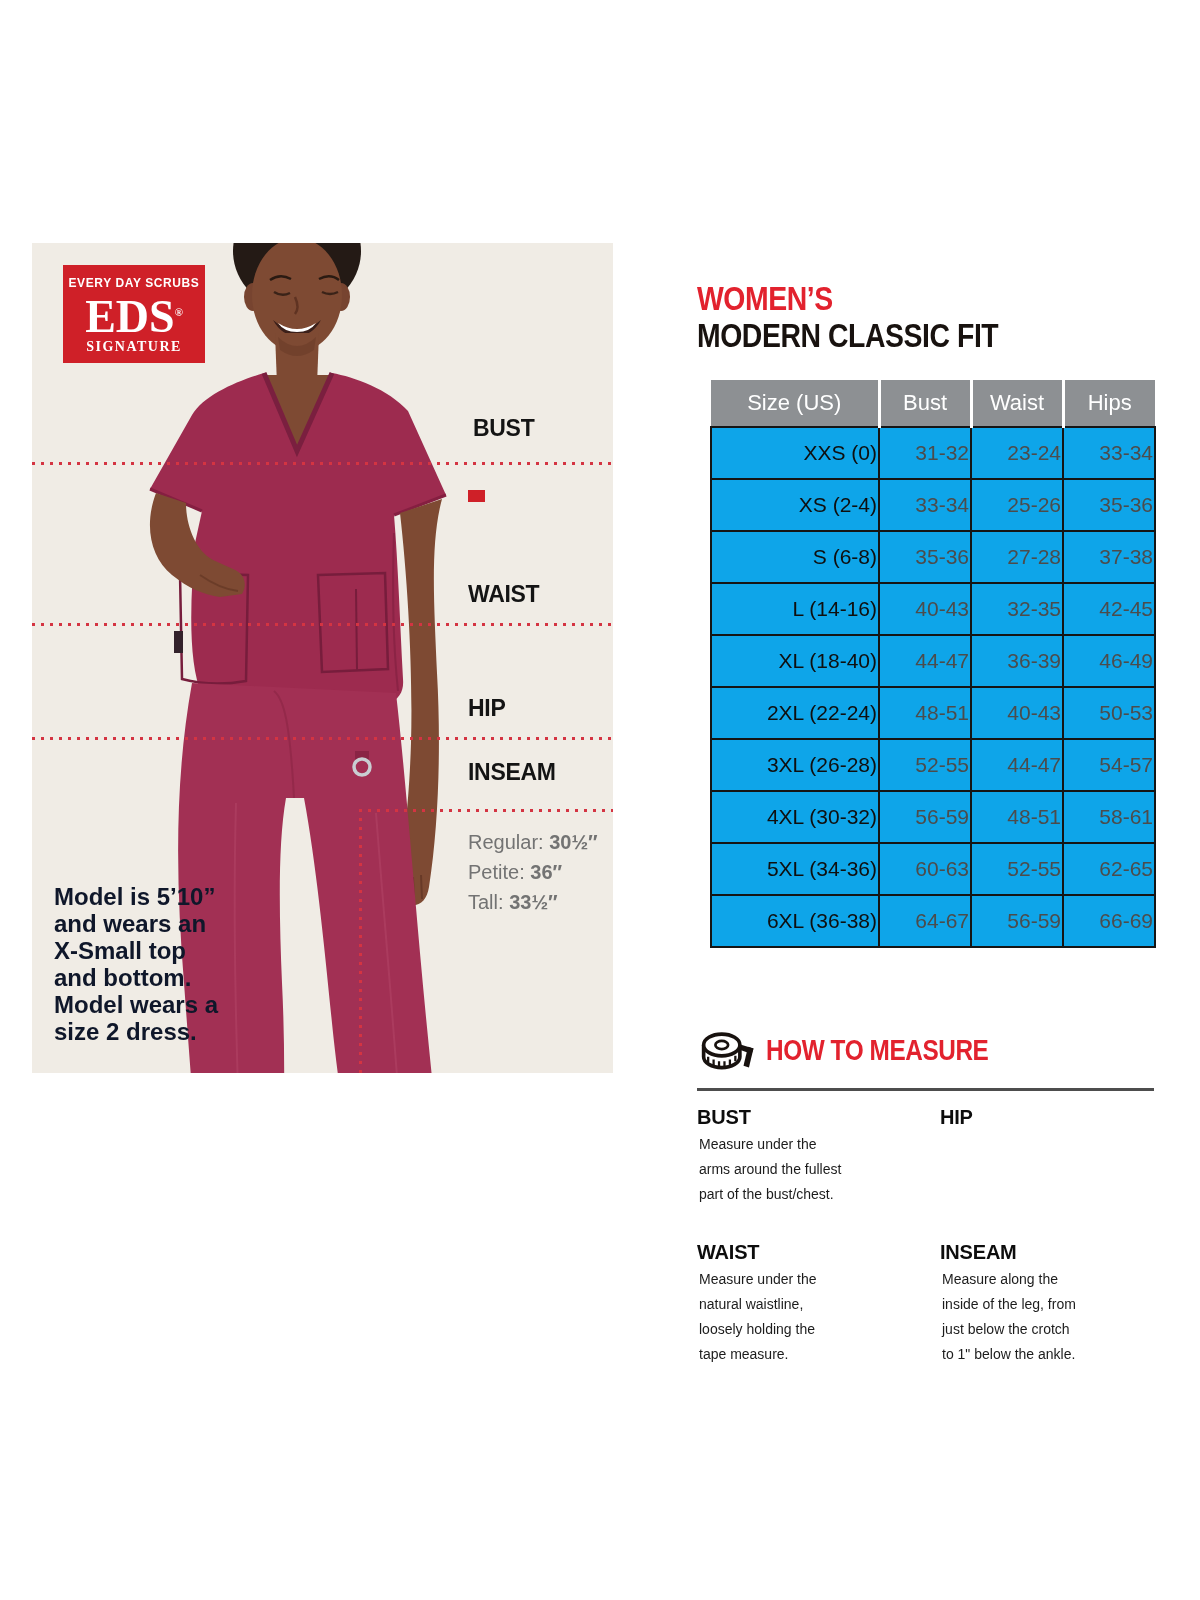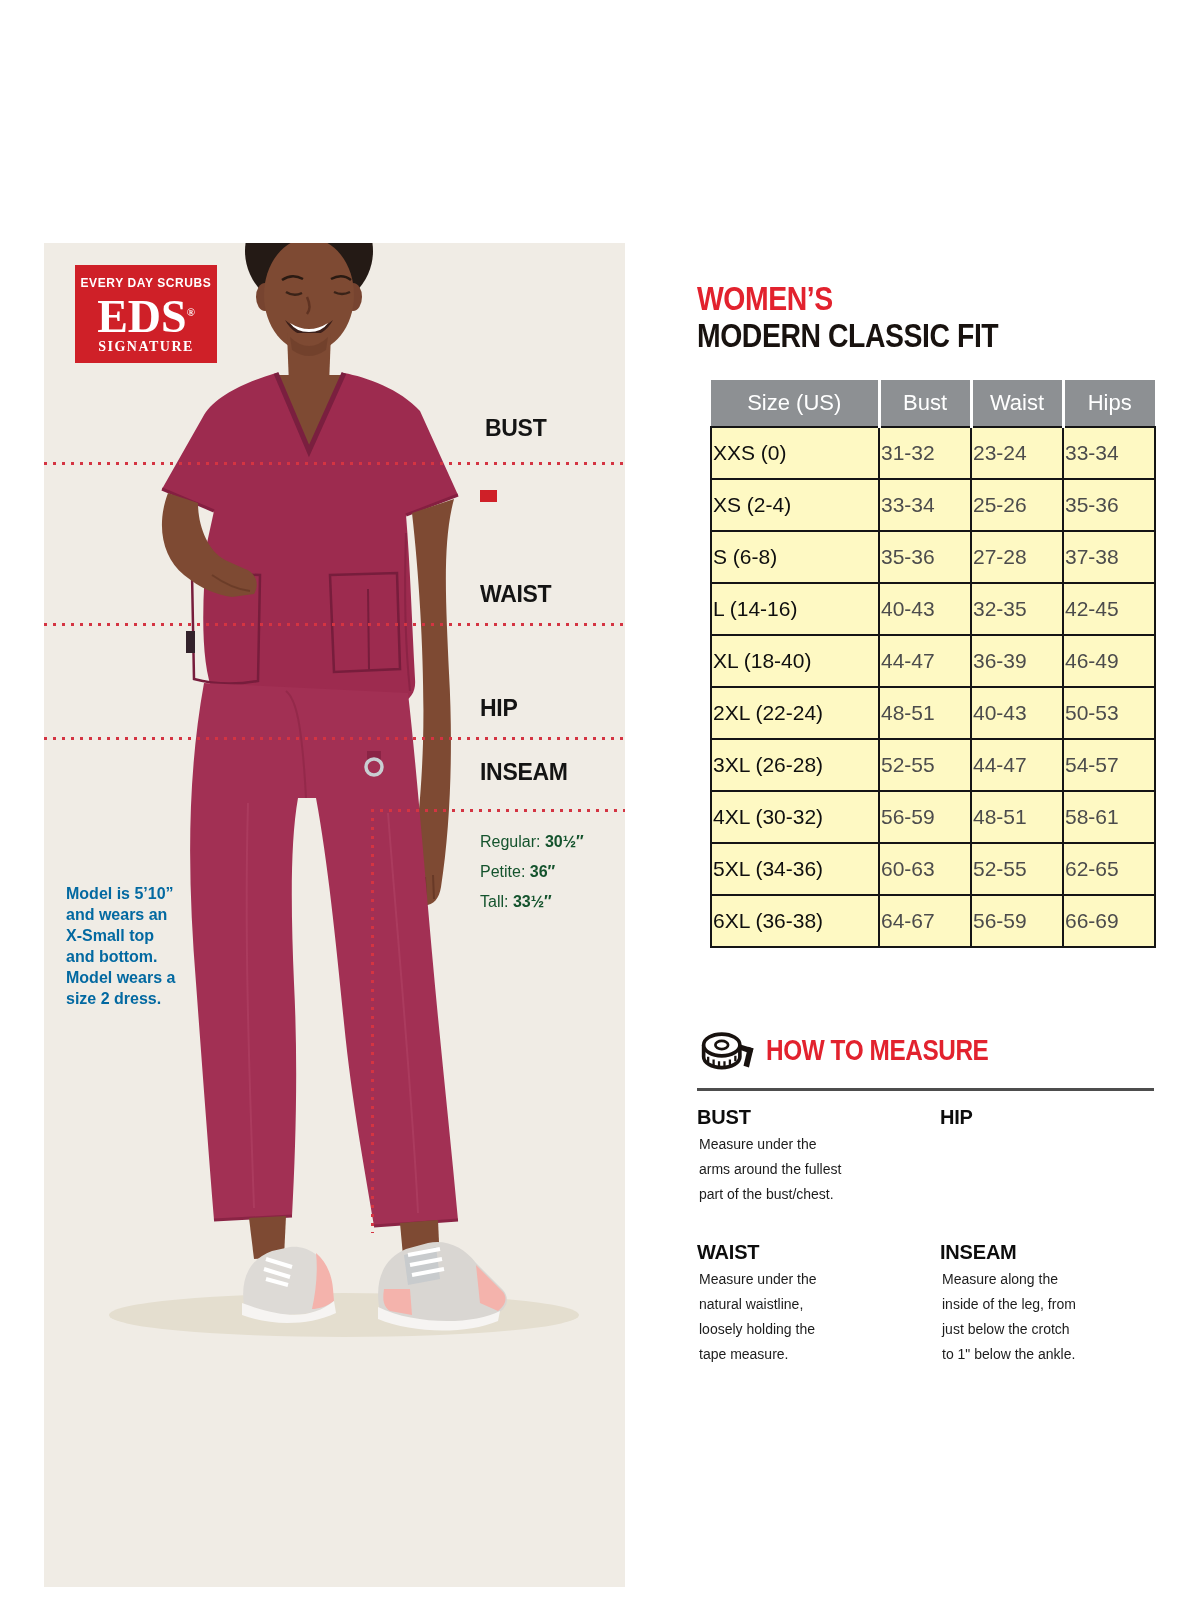--- a/index.html
+++ b/index.html
@@ -1,54 +1,54 @@
 <!DOCTYPE html>
 <html><head>
 <meta charset="utf-8">
 <style>
   html,body{margin:0;padding:0;background:#ffffff;}
   .page{position:relative;width:1200px;height:1600px;background:#ffffff;overflow:hidden;
         font-family:"Liberation Sans", sans-serif;color:#1a1a1a;}
 
   
-  .photo-panel{position:absolute;left:44px;top:243px;width:581px;height:1344px;
+  .photo-panel{position:absolute;left:32px;top:243px;width:581px;height:830px;
                background:#f0ece5;overflow:hidden;}
   .model-svg{position:absolute;left:0;top:0;}
 
   .logo{position:absolute;left:31px;top:22px;width:142px;height:98px;background:#cf2028;
         color:#fff;text-align:center;box-sizing:border-box;padding-top:11px;z-index:5;}
   .logo .l1{font-size:12px;font-weight:bold;letter-spacing:.6px;}
   .logo .l2{font-family:"Liberation Serif", serif;font-weight:bold;font-size:46px;line-height:44px;}
   .logo .l2 sup{font-size:11px;}
   .logo .l3{font-family:"Liberation Serif", serif;font-weight:bold;font-size:14px;letter-spacing:1.5px;}
 
   .dotline-h{position:absolute;height:3px;z-index:4;
      background-image:repeating-linear-gradient(90deg,#d43442 0 3px,transparent 3px 9px);}
   .dotline-v{position:absolute;width:3px;z-index:4;
      background-image:repeating-linear-gradient(180deg,#d43442 0 3px,transparent 3px 9px);}
   .m-label{position:absolute;font-weight:bold;font-size:23px;letter-spacing:-.3px;color:#141414;z-index:5;}
 
-  .inseam-specs{position:absolute;left:436px;top:584px;z-index:5;font-size:16px;line-height:30px;color:#14532d;}
+  .inseam-specs{position:absolute;left:436px;top:584px;z-index:5;font-size:20px;line-height:30px;color:#737373;}
   .inseam-specs .b{font-weight:bold;}
 
   .model-note{position:absolute;left:22px;top:640px;width:170px;z-index:5;
-              font-weight:bold;font-size:16px;line-height:21px;white-space:pre-line;color:#0369a1;}
+              font-weight:bold;font-size:24px;line-height:27px;white-space:pre-line;color:#0f172a;}
 
   
   .title{position:absolute;left:697px;top:280px;font-weight:bold;font-size:33px;line-height:37px;
          letter-spacing:-.5px;}
   .title .t1{color:#e2222e;display:block;transform:scaleX(.86);transform-origin:left;}
   .title .t2{color:#18120f;display:block;transform:scaleX(.86);transform-origin:left;}
 
   table.size{position:absolute;left:710px;top:380px;width:444px;border-collapse:collapse;
              table-layout:fixed;}
   table.size th{background:#8d9093;color:#fff;font-weight:normal;font-size:22px;height:44px;text-align:center;}
   table.size th + th{border-left:3px solid #fff;}
-  table.size td{border:2px solid #151515;height:48px;text-align:left;font-size:21px;color:#4c4c4c;
-                background:#fef9c3;}
+  table.size td{border:2px solid #151515;height:48px;text-align:right;font-size:21px;color:#4c4c4c;
+                background:#0ea5e9;}
   table.size td.size-cell{color:#0f0f0f;}
 
   .htm-row{position:absolute;left:700px;top:1022px;height:56px;z-index:2;}
   .htm-icon{position:absolute;left:0;top:8px;width:58px;height:48px;}
   .htm-title{position:absolute;left:66px;top:12px;font-weight:bold;font-size:29px;color:#e2222e;
              letter-spacing:-.5px;transform:scaleX(.84);transform-origin:left;white-space:nowrap;}
 
   .divider{position:absolute;left:697px;top:1088px;width:457px;height:3px;background:#4d4d4d;}
 
   .measure-grid{position:absolute;left:697px;top:1106px;width:470px;display:grid;

